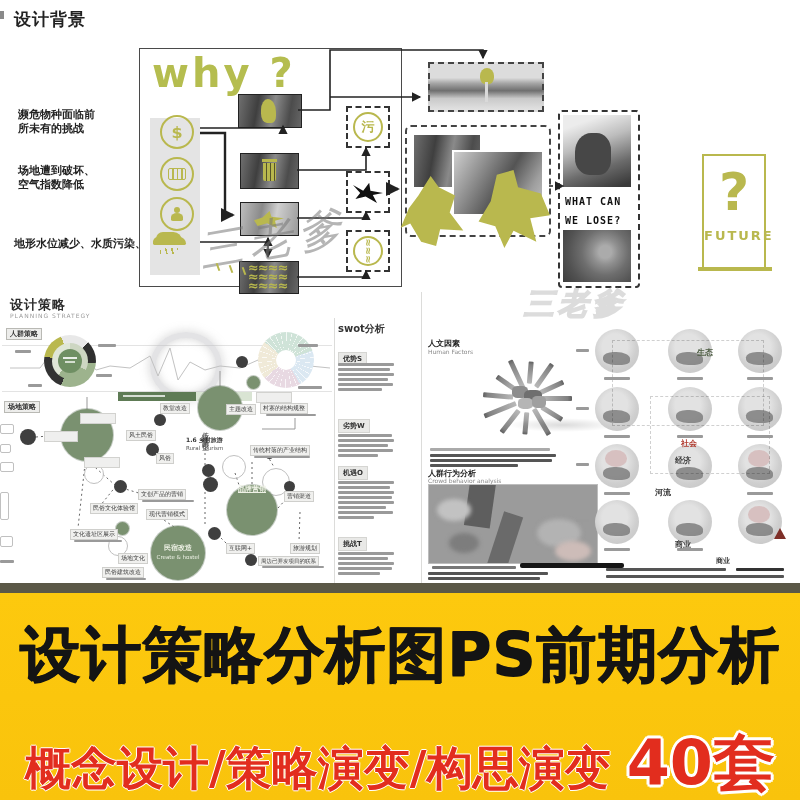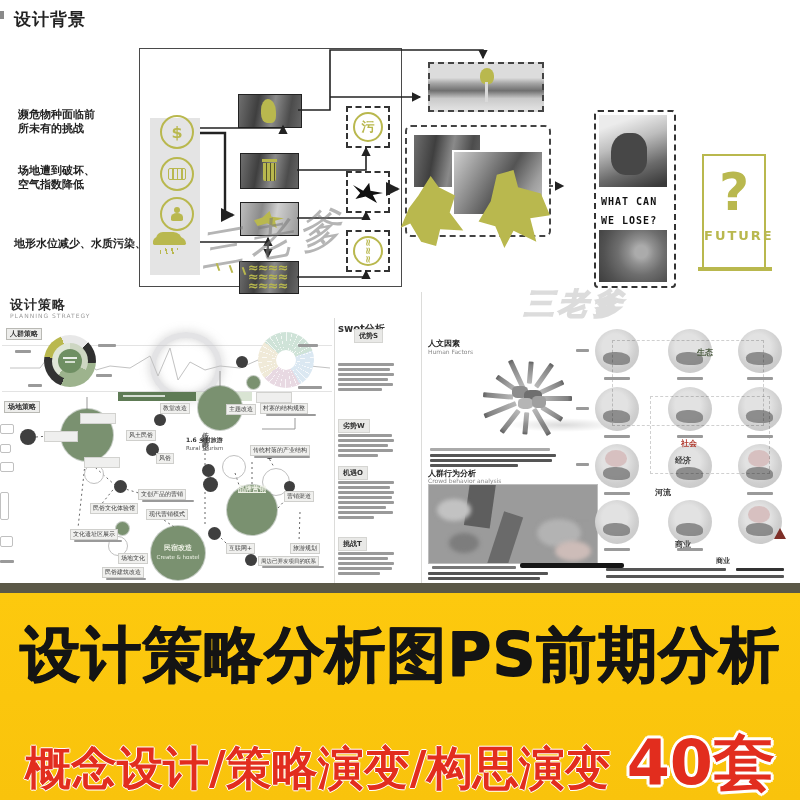--- a/index.html
+++ b/index.html
@@ -79,20 +79,21 @@
 </style>
 </head>
 <body>
 
 <div id="stage">
 
   <div class="abs" style="left:0;top:11px;width:4px;height:8px;background:#8a8a8a;"></div>
   <div class="abs sec-title" style="left:14px;top:8px;">设计背景</div>
 
   <div class="abs flowbox" style="left:139px;top:48px;width:261px;height:237px;"></div>
+  <div class="abs why" style="left:152px;top:50px;">why ?</div>
 
   <div class="abs note" style="left:18px;top:108px;">
     <div>濒危物种面临前</div>
     <div>所未有的挑战</div>
   </div>
   <div class="abs note" style="left:18px;top:164px;">
     <div>场地遭到破坏、</div>
     <div>空气指数降低</div>
   </div>
   <div class="abs note" style="left:14px;top:237px;">地形水位减少、水质污染、</div>
@@ -147,21 +148,21 @@
     <div style="position:absolute;left:50px;top:4px;width:14px;height:16px;background:#b9b84e;border-radius:50% 50% 40% 40%;"></div>
     <div style="position:absolute;left:55px;top:18px;width:3px;height:20px;background:#d9d9d9;"></div>
   </div>
 
   <div class="abs dashphoto" style="left:405px;top:125px;width:142px;height:108px;border-radius:6px;z-index:2;"></div>
   <div class="abs photo" style="left:412px;top:133px;width:66px;height:52px;z-index:2;border:2px solid #fff;"></div>
   <div class="abs photo" style="left:452px;top:150px;width:88px;height:62px;z-index:2;border:2px solid #fff;background:linear-gradient(120deg,#cfcfcf 0%,#8d8d8d 30%,#545454 55%,#9f9f9f 80%,#c5c5c5);"></div>
   <div class="abs olive" style="left:398px;top:176px;width:68px;height:70px;z-index:3;clip-path:polygon(48% 0,60% 16%,84% 28%,76% 52%,96% 78%,62% 76%,56% 100%,34% 94%,18% 68%,4% 74%,16% 46%,30% 28%);"></div>
   <div class="abs olive" style="left:474px;top:170px;width:76px;height:78px;z-index:3;clip-path:polygon(30% 6%,52% 0,58% 22%,88% 30%,100% 58%,74% 62%,82% 92%,52% 78%,40% 100%,28% 72%,6% 66%,22% 40%);"></div>
 
-  <div class="abs lose-panel" style="left:594px;top:110px;width:78px;height:174px;z-index:3;">
+  <div class="abs lose-panel" style="left:558px;top:110px;width:78px;height:174px;z-index:3;">
     <div class="abs" style="left:3px;top:3px;width:68px;height:72px;background:linear-gradient(160deg,#ececec 15%,#bdbdbd 40%,#6b6b6b 70%,#3a3a3a 95%);">
       <div style="position:absolute;left:12px;top:18px;width:36px;height:42px;background:#474747;border-radius:45% 40% 35% 40%;"></div>
     </div>
     <div class="abs lose-text" style="left:5px;top:80px;">
       <div>WHAT CAN</div>
       <div>WE LOSE?</div>
     </div>
     <div class="abs" style="left:3px;top:118px;width:68px;height:52px;background:radial-gradient(circle at 62% 42%,#ababab 0 12%,#8f8f8f 25%,#6e6e6e 45%,#525252 72%,#3d3d3d);"></div>
   </div>
 
@@ -330,21 +331,21 @@
   <div class="abs chip-skel" style="left:84px;top:457px;width:34px;height:9px;"></div>
 
   <div class="abs ocirc" style="left:0;top:424px;width:12px;height:8px;border-radius:2px;"></div>
   <div class="abs ocirc" style="left:0;top:444px;width:9px;height:7px;border-radius:2px;"></div>
   <div class="abs ocirc" style="left:0;top:462px;width:12px;height:8px;border-radius:2px;"></div>
   <div class="abs ocirc" style="left:0;top:492px;width:7px;height:26px;border-radius:2px;"></div>
   <div class="abs ocirc" style="left:0;top:536px;width:11px;height:9px;border-radius:2px;"></div>
   <div class="abs skel" style="left:0;top:560px;width:14px;"></div>
 
   <div class="abs swot-h" style="left:338px;top:322px;">swot分析</div>
-  <div class="abs swot-tag" style="left:338px;top:329px;margin-left:16px;">优势S</div>
+  <div class="abs swot-tag" style="left:338px;top:352px;">优势S</div>
   <div class="abs skel" style="left:338px;top:363px;width:56px;"></div>
   <div class="abs skel" style="left:338px;top:368px;width:52px;"></div>
   <div class="abs skel" style="left:338px;top:373px;width:56px;"></div>
   <div class="abs skel" style="left:338px;top:378px;width:50px;"></div>
   <div class="abs skel" style="left:338px;top:383px;width:55px;"></div>
   <div class="abs skel" style="left:338px;top:388px;width:44px;"></div>
   <div class="abs swot-tag" style="left:338px;top:419px;">劣势W</div>
   <div class="abs skel" style="left:338px;top:434px;width:54px;"></div>
   <div class="abs skel" style="left:338px;top:439px;width:56px;"></div>
   <div class="abs skel" style="left:338px;top:444px;width:50px;"></div>

